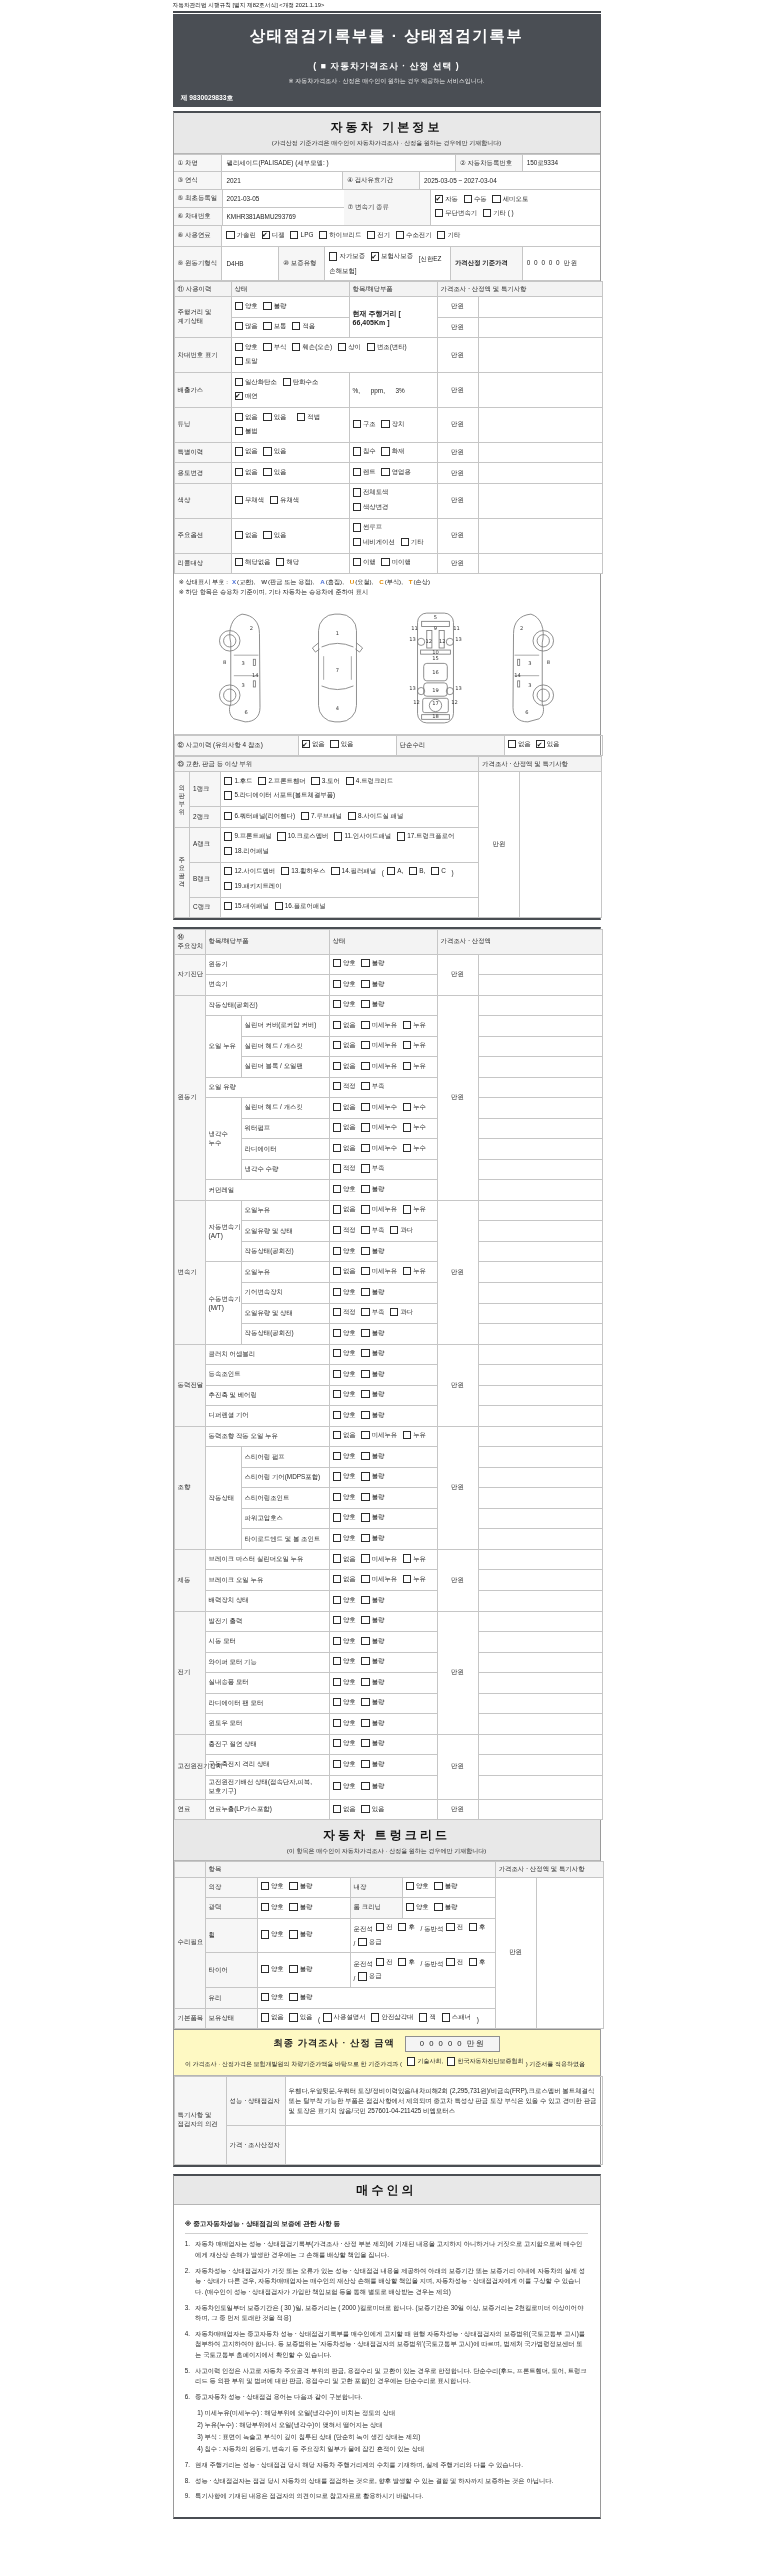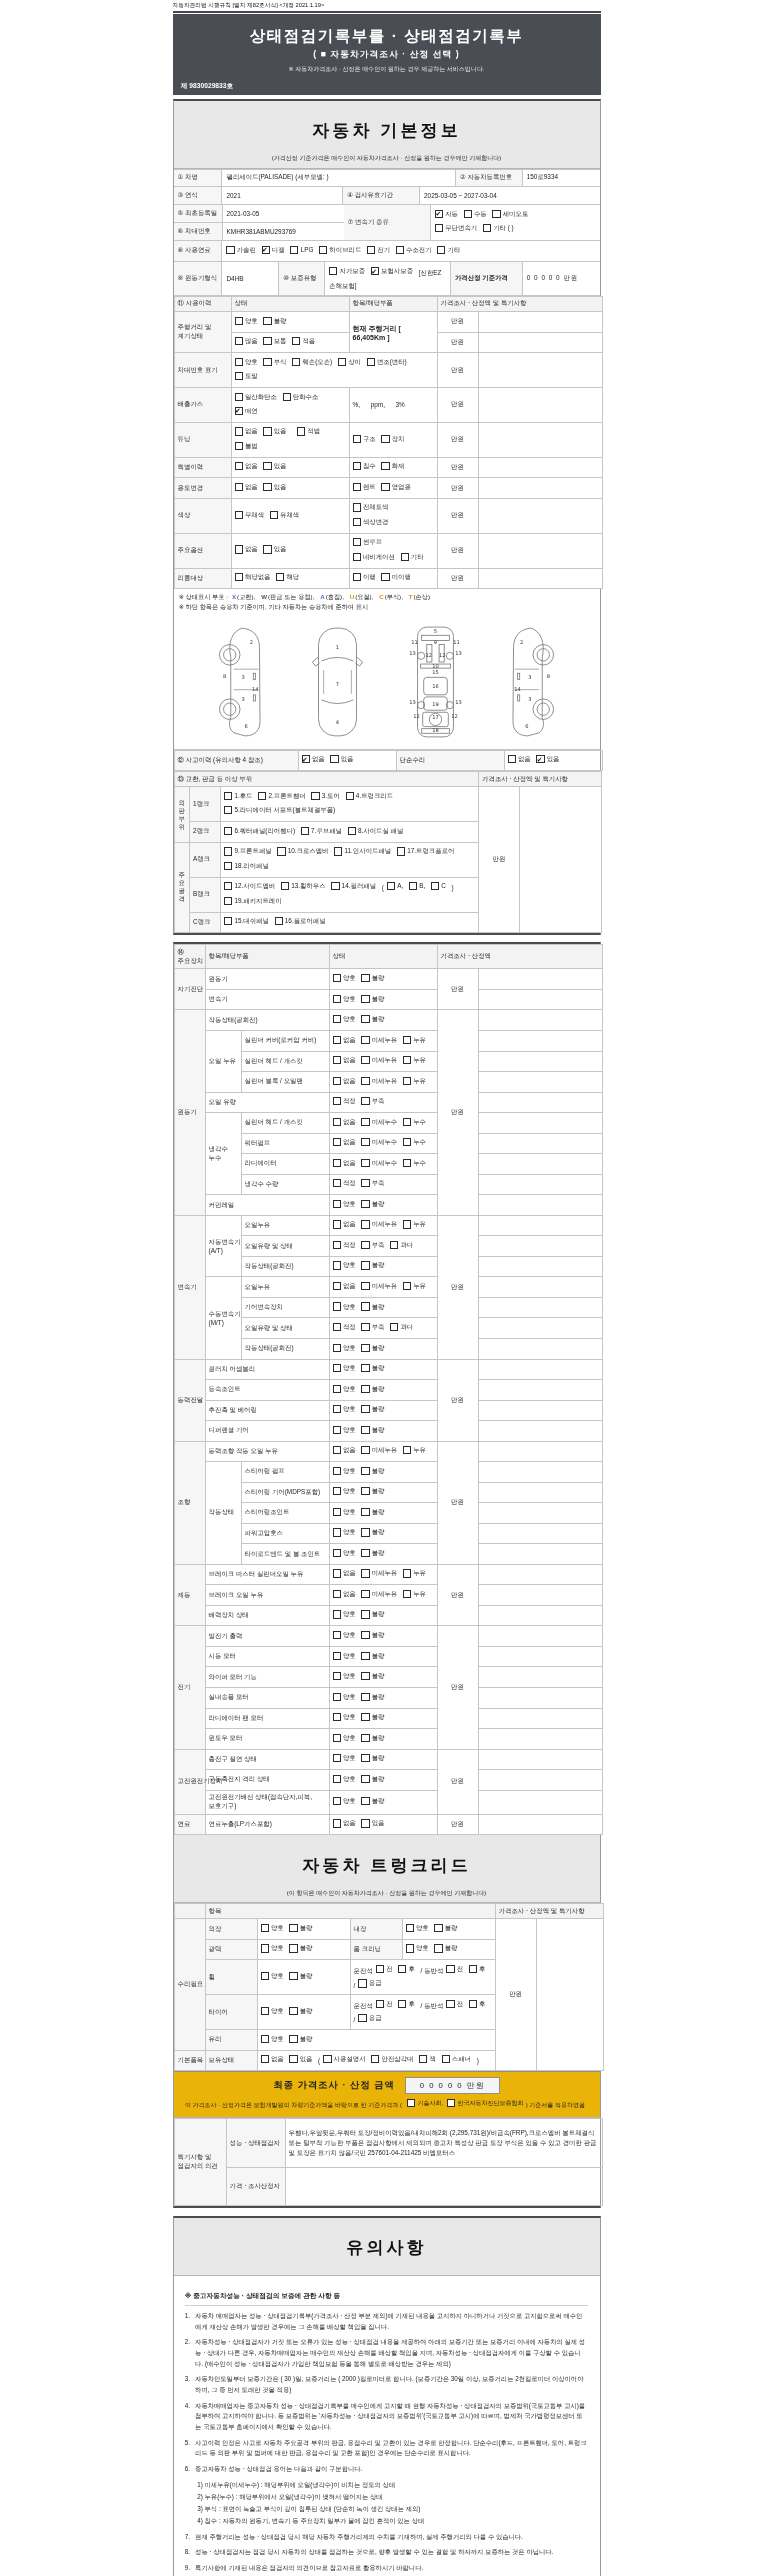--- a/index.html
+++ b/index.html
@@ -4,27 +4,27 @@
 <style>
   html,body{margin:0;padding:0;background:#fff;}
   body{font-family:"Liberation Sans","DejaVu Sans",sans-serif;color:#222;}
   .page{width:773px;min-height:2576px;position:relative;background:#fff;}
   .col{width:428px;margin:0 auto;}
   .regnote{width:428px;margin:1.5px auto 1px auto;font-size:5.7px;color:#111;}
   .hr5{height:2.6px;background:#43474c;width:428px;margin:0 auto;}
   
   .mast{background:#4a4e54;color:#fff;text-align:center;padding:12.4px 5.2px 4.1px 5.2px;margin-top:1px;}
   .mast h1{margin:0;font-size:15.5px;letter-spacing:1.5px;font-weight:bold;}
-  .mast .msub{font-size:8.8px;font-weight:bold;margin-top:2px;letter-spacing:1px;}
+  .mast .msub{font-size:8.8px;font-weight:bold;margin-top:14px;letter-spacing:1px;}
   .mast .mnote{font-size:6px;margin-top:3.1px;color:#eee;}
   .mast .docnum{text-align:left;font-size:6.7px;margin-top:8.2px;padding-left:3.1px;font-weight:bold;}
   
   .box{border:0.5px solid #9a9a9a;border-top:2.1px solid #4a4e53;border-bottom:2.1px solid #4a4e53;background:#fff;margin:4.1px 0 7.2px 0;}
   .band{background:#e8e8e8;border-bottom:0.5px solid #b5b5b5;text-align:center;padding:6.2px 3.1px 4.6px 3.1px;}
-  .band h2{margin:12px;font-size:17px;letter-spacing:3.1px;font-weight:bold;color:#111;}
+  .band h2{margin:0;font-size:12px;letter-spacing:3.1px;font-weight:bold;color:#111;}
   .band .bsub{font-size:6px;color:#222;margin-top:3.1px;letter-spacing:0;}
   
   table{border-collapse:collapse;width:100%;table-layout:fixed;}
   td,th{border:0.5px solid #c6c6c6;font-size:6.4px;padding:2.6px 3.1px;vertical-align:middle;text-align:left;word-break:keep-all;}
   th{background:#f3f3f3;font-weight:normal;}
   td.lab{background:#f6f6f6;}
   td.price{text-align:center;background:#fff;}
   td.note{background:#fff;}
   td.vtext{width:15.5px;word-break:break-all;text-align:center;line-height:1.25;padding:2.1px 1px;}
   .pre{white-space:pre;}
@@ -43,21 +43,21 @@
   .bc.lab{background:#f6f6f6;}
   .bc.optcell{display:flex;flex-direction:column;justify-content:center;align-items:flex-start;}
   .bcolL{display:flex;flex-direction:column;}
   .brow2{display:flex;flex:1;}
   
   .diagwrap{display:flex;justify-content:center;gap:20.6px;padding:7.2px 0 5.2px 0;border-bottom:0.5px solid #c6c6c6;}
   .legend{font-size:6.2px;padding:4.1px 5.2px 1px 5.2px;color:#222;}
   .legend .sym{font-weight:bold;margin:0 1px 0 4.1px;}
   .legend2{font-size:6.2px;padding:0 5.2px 4.1px 5.2px;color:#222;}
   
-  .fstrip{background:#eab308;border-top:1px solid #8f8f8f;border-bottom:0.5px solid #b5b5b5;text-align:center;padding:5.2px 3.1px;}
+  .fstrip{background:#fef9c3;border-top:1px solid #8f8f8f;border-bottom:0.5px solid #b5b5b5;text-align:center;padding:5.2px 3.1px;}
   .fstrip .ft{font-size:9.3px;font-weight:bold;letter-spacing:1px;margin-right:8.2px;}
   .fstrip .fv{display:inline-block;background:#f4f4f4;border:0.5px solid #8f8f8f;padding:2.1px 13.4px;font-size:7.7px;letter-spacing:1.5px;}
   .fstrip .fnote{font-size:6px;margin-top:4.1px;}
   .fstrip .fnote .cb{margin:0 2.1px;}
   
   .ncontent{padding:8.2px 11.3px 10.3px 11.3px;}
   .nsect{font-size:6.7px;font-weight:bold;margin:7.2px 0 4.1px 0;border-bottom:0.5px solid #cfcfcf;padding-bottom:4.1px;}
   .nitem{display:flex;font-size:6.3px;line-height:1.68;margin:5.2px 0;color:#1c1c1c;}
   .nitem .num{width:10.3px;flex:0 0 auto;}
   .nsub{font-size:6.3px;line-height:1.68;margin:1.5px 0 1.5px 12.4px;color:#1c1c1c;}
@@ -1485,21 +1485,21 @@
           <tr>
             <td class="lab" style="height:32px">가격 · 조사산정자</td>
             <td></td>
           </tr>
         </tbody>
       </table>
     </div>
 
     <div class="box">
       <div class="band">
-        <h2>유의사항</h2>
+        <h2>매수인의</h2>
       </div>
       <div class="ncontent" id="notice-content">
         <div class="nsect">※ 중고자동차성능 · 상태점검의 보증에 관한 사항 등</div>
         <div id="notice-items-1">
             <div class="nitem">
               <span class="num">1.</span>
               <span>자동차 매매업자는 성능 · 상태점검기록부(가격조사 · 산정 부분 제외)에 기재된 내용을 고지하지 아니하거나 거짓으로 고지함으로써 매수인에게 재산상 손해가 발생한 경우에는 그 손해를 배상할 책임을 집니다.</span>
             </div>
             <div class="nitem">
               <span class="num">2.</span>

